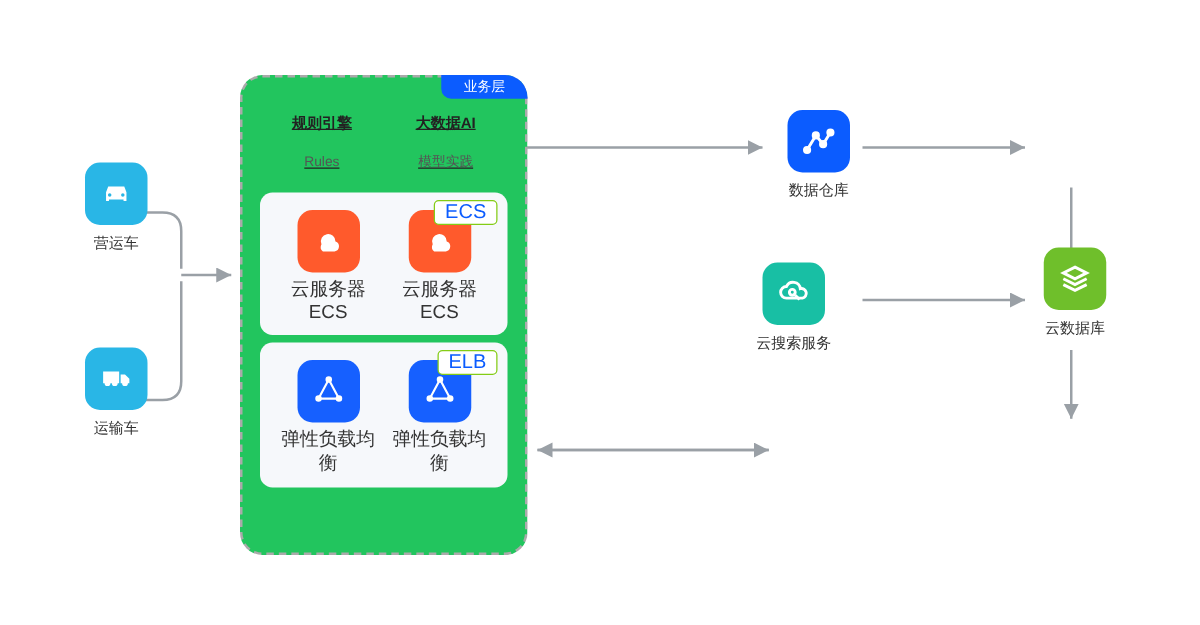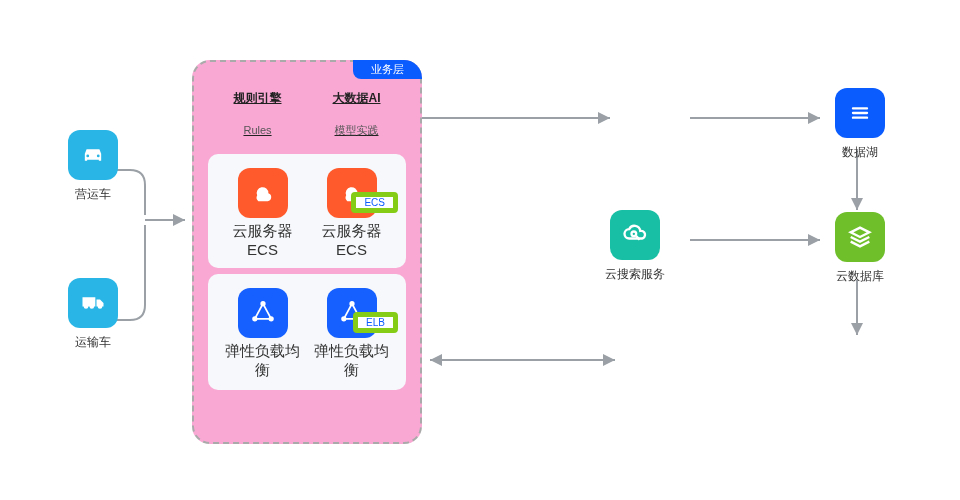--- a/index.html
+++ b/index.html
@@ -27,21 +27,21 @@
     display: flex;
     align-items: center;
     justify-content: center;
   }
   .icon svg { width: 28px; height: 28px; }
   .lbl { font-size: 12px; color: #333; }
   .big-box {
     position: absolute;
     border: 2px dashed #aaa;
     border-radius: 18px;
-    background: #f9a8d4;
+    background: #22c55e;
   }
   .tab {
     position: absolute;
     right: -2px;
     top: -2px;
     background: #0b5cff;
     color: #fff;
     font-size: 11px;
     padding: 2px 18px;
     border-top-right-radius: 18px;
@@ -60,27 +60,26 @@
     position: relative;
     margin: 6px 14px;
     background: #f6f8fb;
     border-radius: 10px;
     padding: 14px 10px 10px;
   }
   .badge {
     position: absolute;
     top: 6px;
     right: 8px;
-    font-size: 10px;
-    border: 5px solid #84cc16;
+    font-size: 16px;
+    border: 1px solid #84cc16;
     color: #0b5cff;
     border-radius: 4px;
     padding: 0 8px;
     background: #fff;
-    margin-top: 32px;
   }
   .pair { display: flex; justify-content: space-around; }
   .pair .cell { width: 80px; text-align: center; }
   .pair .cell .icon { margin-bottom: 4px; }
   .pair .cell .lbl { font-size: 15px; }
   svg.arrows { position: absolute; left: 0; top: 0; pointer-events: none; }
 </style>
 </head>
 <body>
 
@@ -190,46 +189,50 @@
                   <circle cx="19" cy="17" r="1.5" fill="#fff"></circle>
                 </g>
               </svg>
           </div>
           <div class="lbl">弹性负载均衡</div>
         </div>
       </div>
     </div>
   </div>
 
-
-  <div class="node" style="left:815px; top:88px;">
+  <div class="node" style="left:610px; top:88px;">
     <div class="icon" style="background:#0b5cff;">
       <svg viewBox="0 0 24 24">
-          <g stroke="#fff" stroke-width="2" stroke-linecap="round">
-            <path d="M6 8h12M6 12h12M6 16h12"></path>
+          <g fill="none" stroke="#fff" stroke-width="2">
+            <path d="M4 18L10 8l5 6 5-8"></path>
+            <circle cx="4" cy="18" r="1.8" fill="#fff"></circle>
+            <circle cx="10" cy="8" r="1.8" fill="#fff"></circle>
+            <circle cx="15" cy="14" r="1.8" fill="#fff"></circle>
+            <circle cx="20" cy="6" r="1.8" fill="#fff"></circle>
           </g>
         </svg>
     </div>
-    <div class="lbl">数据湖</div>
-  </div>
+    <div class="lbl">数据仓库</div>
+  </div>
+
 
   <div class="node" style="left:590px; top:210px;">
     <div class="icon" style="background:#18bfa4;">
       <svg viewBox="0 0 24 24">
           <g fill="none" stroke="#fff" stroke-width="2">
             <path d="M7 15a4 4 0 010-8 5 5 0 019.5 1.5A3 3 0 0118 15H7z"></path>
             <circle cx="11" cy="11" r="2"></circle>
             <path d="M13 13l3 3"></path>
           </g>
         </svg>
     </div>
     <div class="lbl">云搜索服务</div>
   </div>
 
-  <div class="node" style="left:815px; top:212px;">
+  <div class="node" style="left:815px; top:198px;">
     <div class="icon" style="background:#6fbf2b;">
       <svg viewBox="0 0 24 24">
           <g fill="none" stroke="#fff" stroke-width="2">
             <path d="M12 4l8 4-8 4-8-4 8-4zM4 12l8 4 8-4M4 16l8 4 8-4"></path>
           </g>
         </svg>
     </div>
     <div class="lbl">云数据库</div>
   </div>
 

